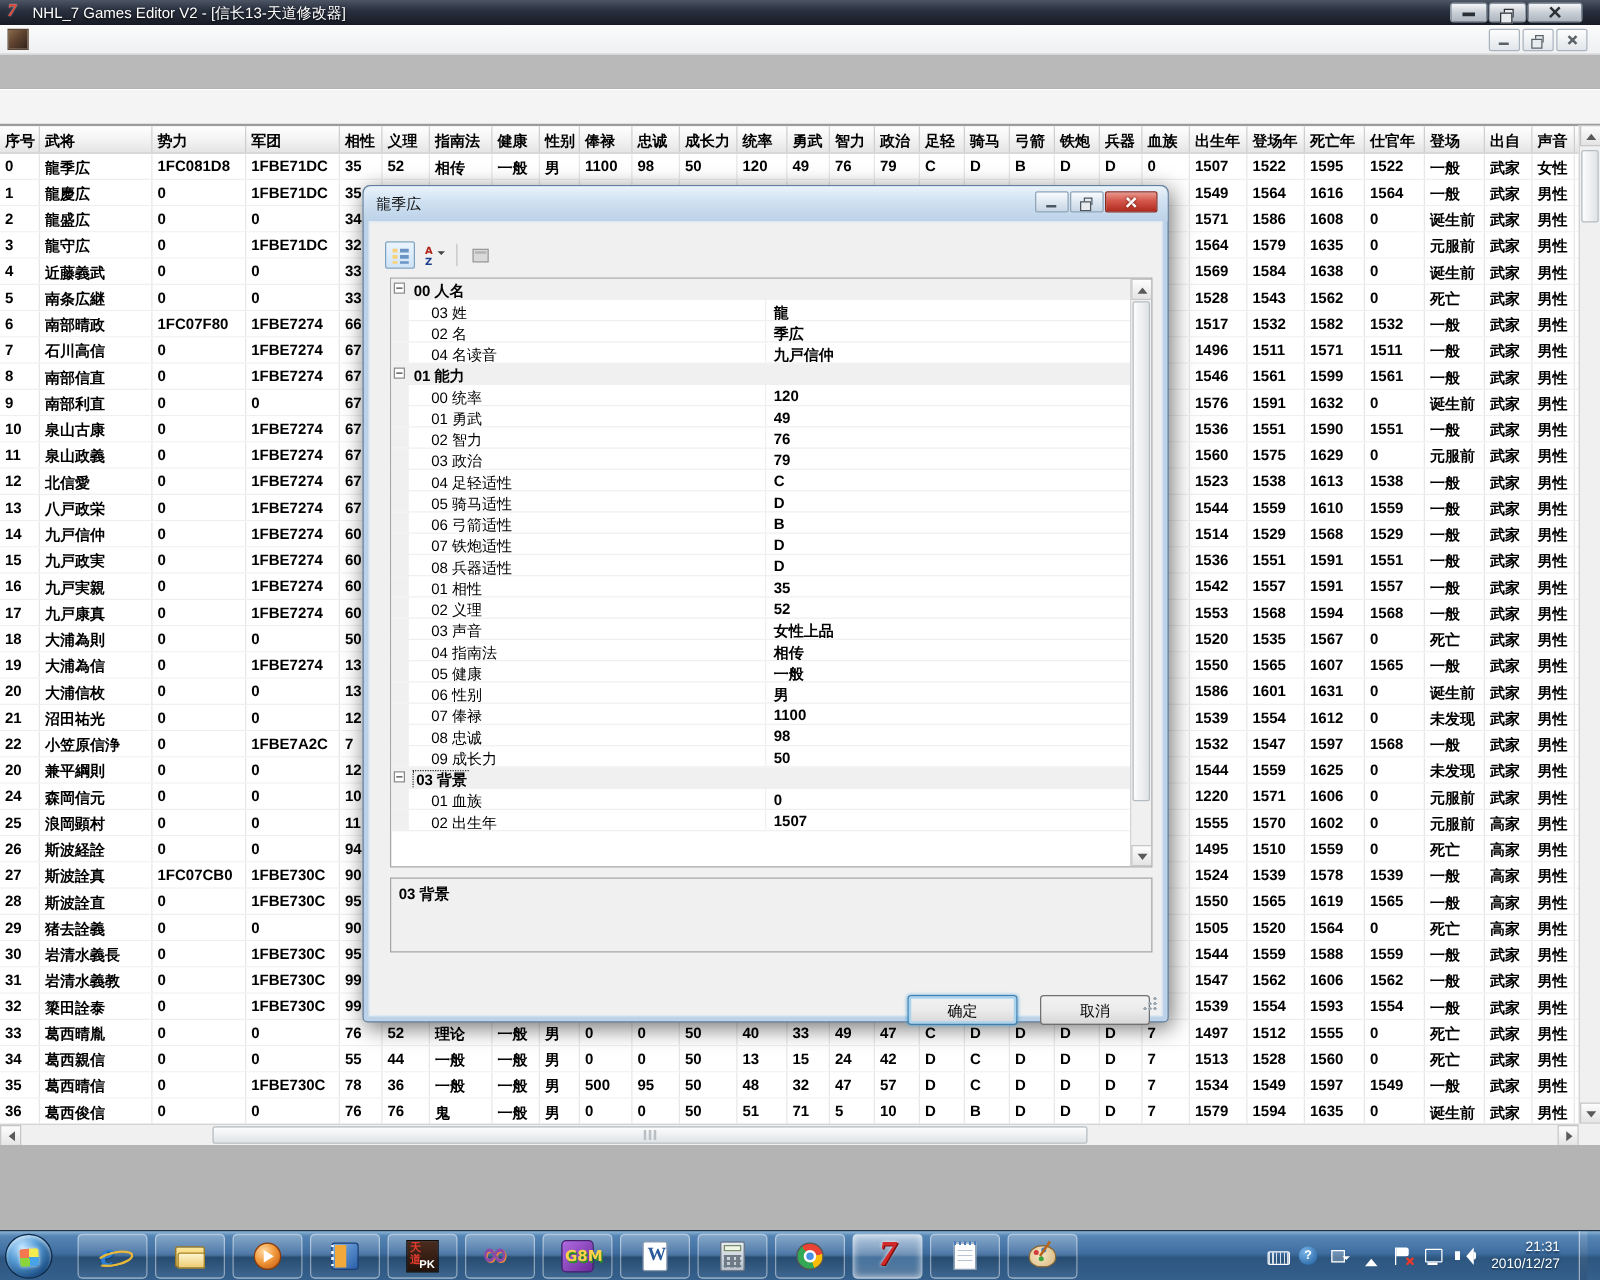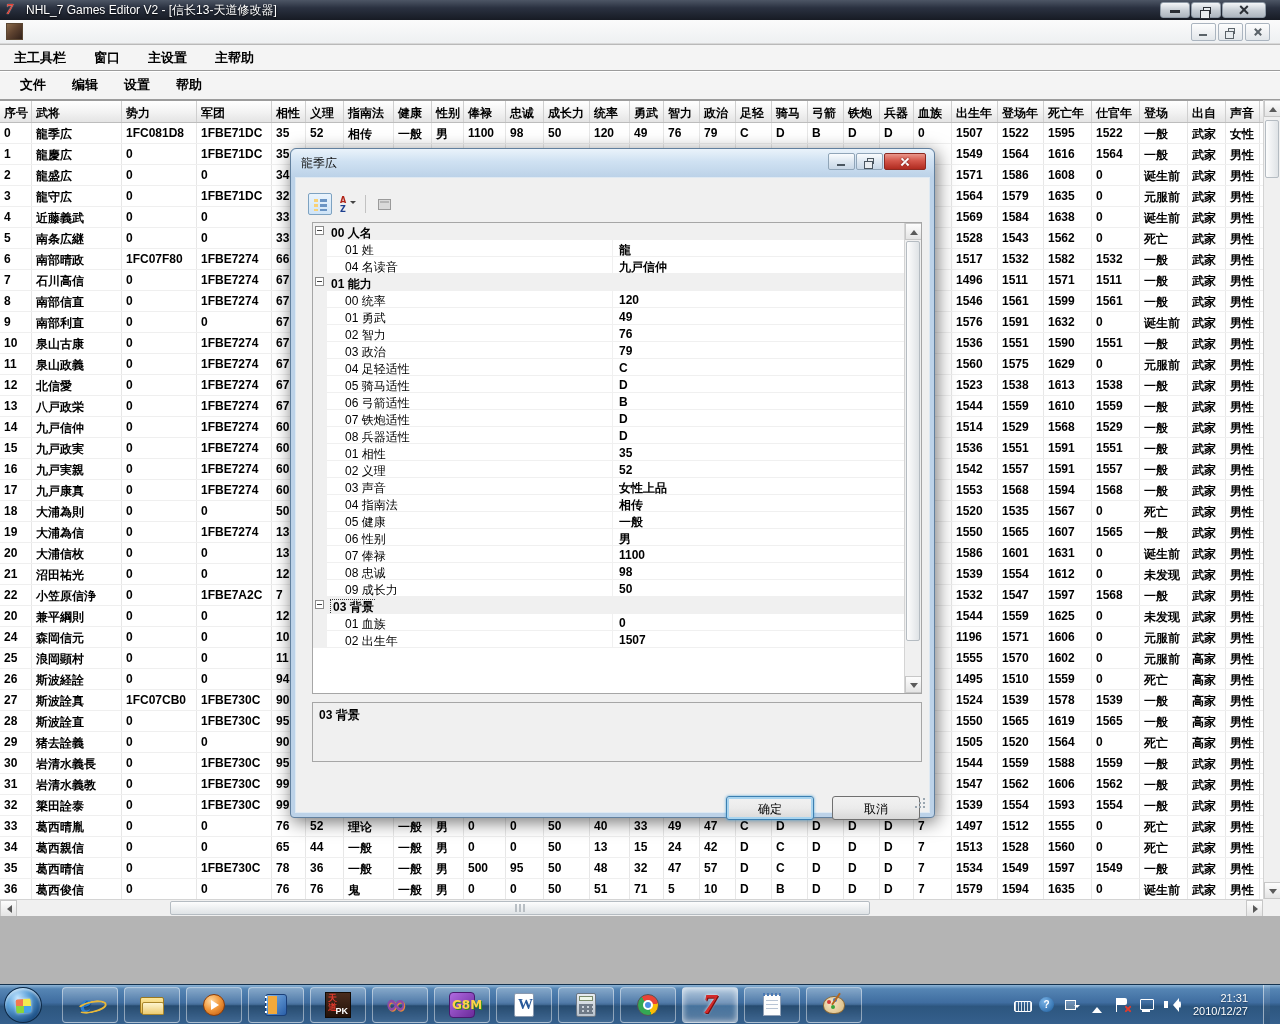--- a/index.html
+++ b/index.html
@@ -240,33 +240,21 @@
       <div class="cbtn">
           <span class="g-min"></span>
         </div>
       <div class="cbtn">
           <span class="g-rest"></span>
         </div>
       <div class="cbtn"><span class="g-x"></span></div>
     </div>
   </div>
 
-  <div class="menubar m1" id="menu-main">
-      <div class="menu-item">主工具栏</div>
-      <div class="menu-item">窗口</div>
-      <div class="menu-item">主设置</div>
-      <div class="menu-item">主帮助</div>
-    </div>
   <div class="menupanel"></div>
-  <div class="menubar m2" id="menu-child">
-      <div class="menu-item">文件</div>
-      <div class="menu-item">编辑</div>
-      <div class="menu-item">设置</div>
-      <div class="menu-item">帮助</div>
-    </div>
 
   <div class="table-wrap">
     <div class="thead" id="thead">
         <div class="thcell" style="width: 32px;">序号</div>
         <div class="thcell" style="width: 90px;">武将</div>
         <div class="thcell" style="width: 75px;">势力</div>
         <div class="thcell" style="width: 75px;">军团</div>
         <div class="thcell" style="width: 34px;">相性</div>
         <div class="thcell" style="width: 38px;">义理</div>
         <div class="thcell" style="width: 50px;">指南法</div>
@@ -1054,21 +1042,21 @@
           <div class="tcell" style="width: 40px;"></div>
           <div class="tcell" style="width: 34px;"></div>
           <div class="tcell" style="width: 36px;"></div>
           <div class="tcell" style="width: 36px;"></div>
           <div class="tcell" style="width: 36px;"></div>
           <div class="tcell" style="width: 36px;"></div>
           <div class="tcell" style="width: 36px;"></div>
           <div class="tcell" style="width: 36px;"></div>
           <div class="tcell" style="width: 34px;"></div>
           <div class="tcell" style="width: 38px;"></div>
-          <div class="tcell" style="width: 46px;">1196</div>
+          <div class="tcell" style="width: 46px;">1220</div>
           <div class="tcell" style="width: 46px;">1571</div>
           <div class="tcell" style="width: 48px;">1606</div>
           <div class="tcell" style="width: 48px;">0</div>
           <div class="tcell" style="width: 48px;">元服前</div>
           <div class="tcell" style="width: 38px;">武家</div>
           <div class="tcell" style="width: 34px;">男性</div>
         </div>
         <div class="trow">
           <div class="tcell" style="width: 32px;">25</div>
           <div class="tcell" style="width: 90px;">浪岡顕村</div>
@@ -1346,21 +1334,21 @@
           <div class="tcell" style="width: 48px;">0</div>
           <div class="tcell" style="width: 48px;">死亡</div>
           <div class="tcell" style="width: 38px;">武家</div>
           <div class="tcell" style="width: 34px;">男性</div>
         </div>
         <div class="trow">
           <div class="tcell" style="width: 32px;">34</div>
           <div class="tcell" style="width: 90px;">葛西親信</div>
           <div class="tcell" style="width: 75px;">0</div>
           <div class="tcell" style="width: 75px;">0</div>
-          <div class="tcell" style="width: 34px;">65</div>
+          <div class="tcell" style="width: 34px;">55</div>
           <div class="tcell" style="width: 38px;">44</div>
           <div class="tcell" style="width: 50px;">一般</div>
           <div class="tcell" style="width: 38px;">一般</div>
           <div class="tcell" style="width: 32px;">男</div>
           <div class="tcell" style="width: 42px;">0</div>
           <div class="tcell" style="width: 38px;">0</div>
           <div class="tcell" style="width: 46px;">50</div>
           <div class="tcell" style="width: 40px;">13</div>
           <div class="tcell" style="width: 34px;">15</div>
           <div class="tcell" style="width: 36px;">24</div>
@@ -1506,22 +1494,27 @@
       <div class="propgrid">
         <div class="pg-rows" id="pgrows">
             <div class="pg-row pg-cat">
               <div class="pg-gutter">
                 <span class="expander"></span>
               </div>
               <div class="pg-label"><span>00 人名</span></div>
             </div>
             <div class="pg-row">
               <div class="pg-gutter"></div>
-              <div class="pg-label">01 姓</div>
+              <div class="pg-label">03 姓</div>
               <div class="pg-value">龍</div>
+            </div>
+            <div class="pg-row">
+              <div class="pg-gutter"></div>
+              <div class="pg-label">02 名</div>
+              <div class="pg-value">季広</div>
             </div>
             <div class="pg-row">
               <div class="pg-gutter"></div>
               <div class="pg-label">04 名读音</div>
               <div class="pg-value">九戸信仲</div>
             </div>
             <div class="pg-row pg-cat">
               <div class="pg-gutter">
                 <span class="expander"></span>
               </div>

